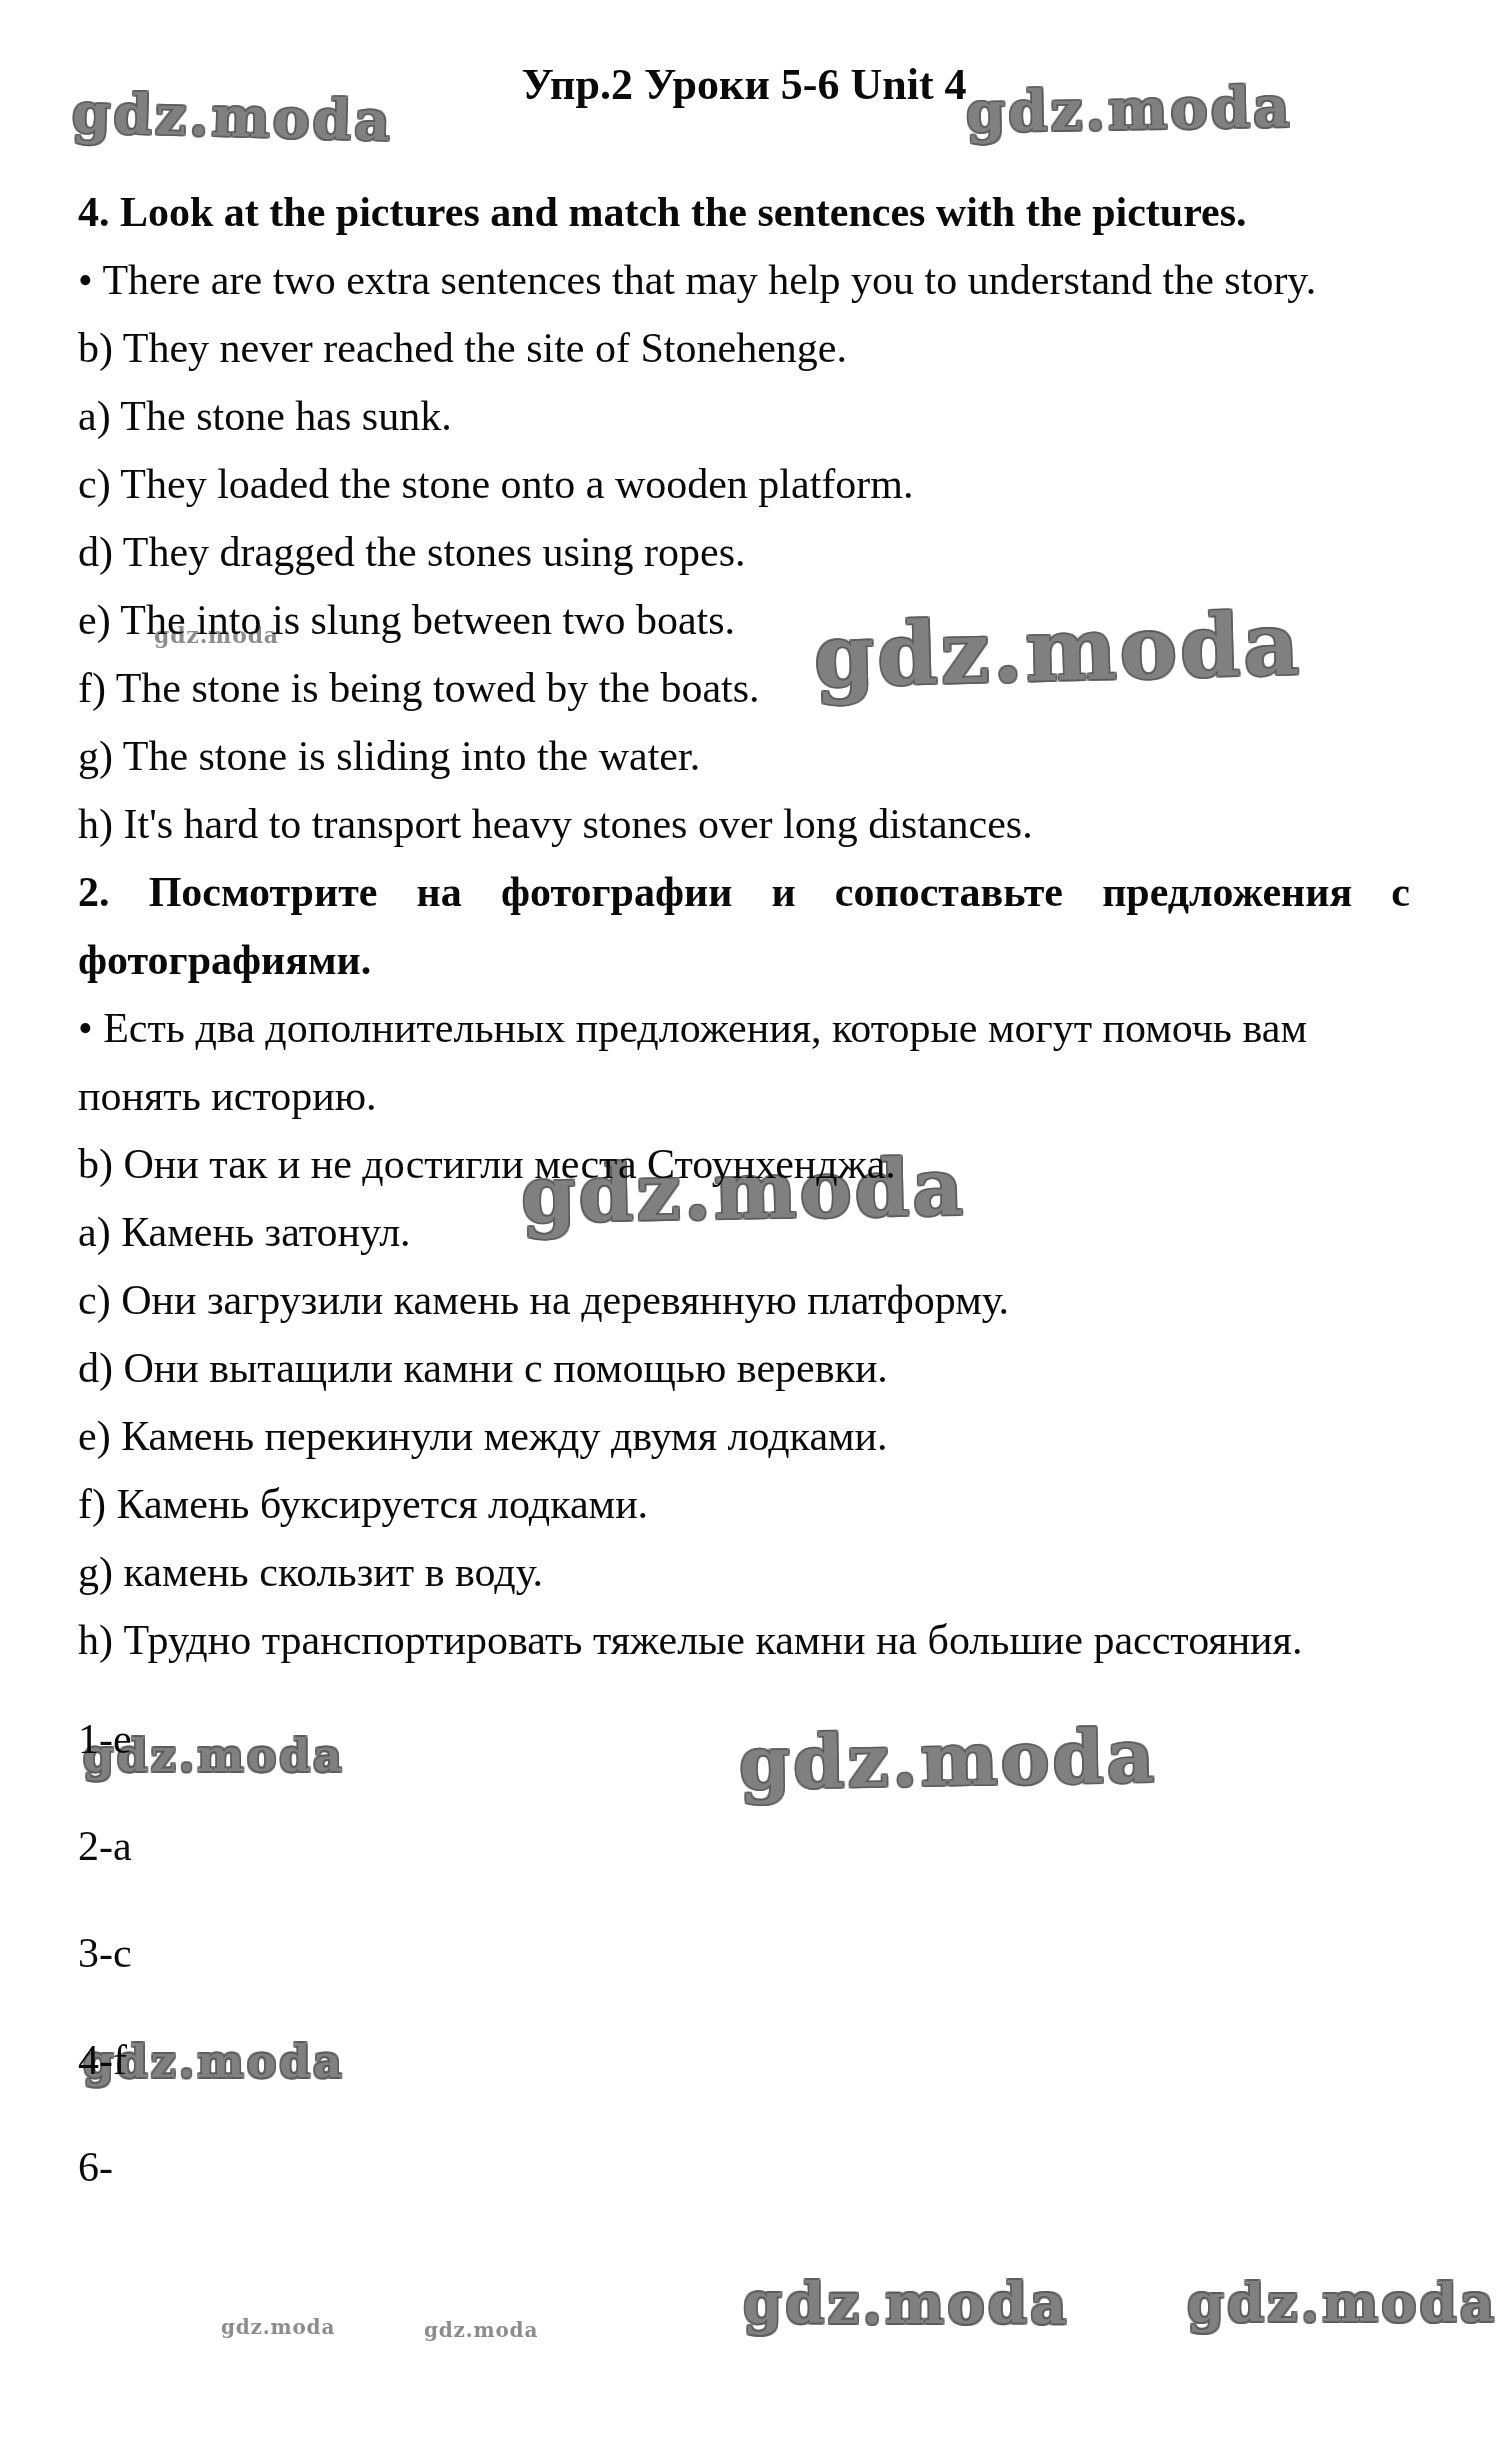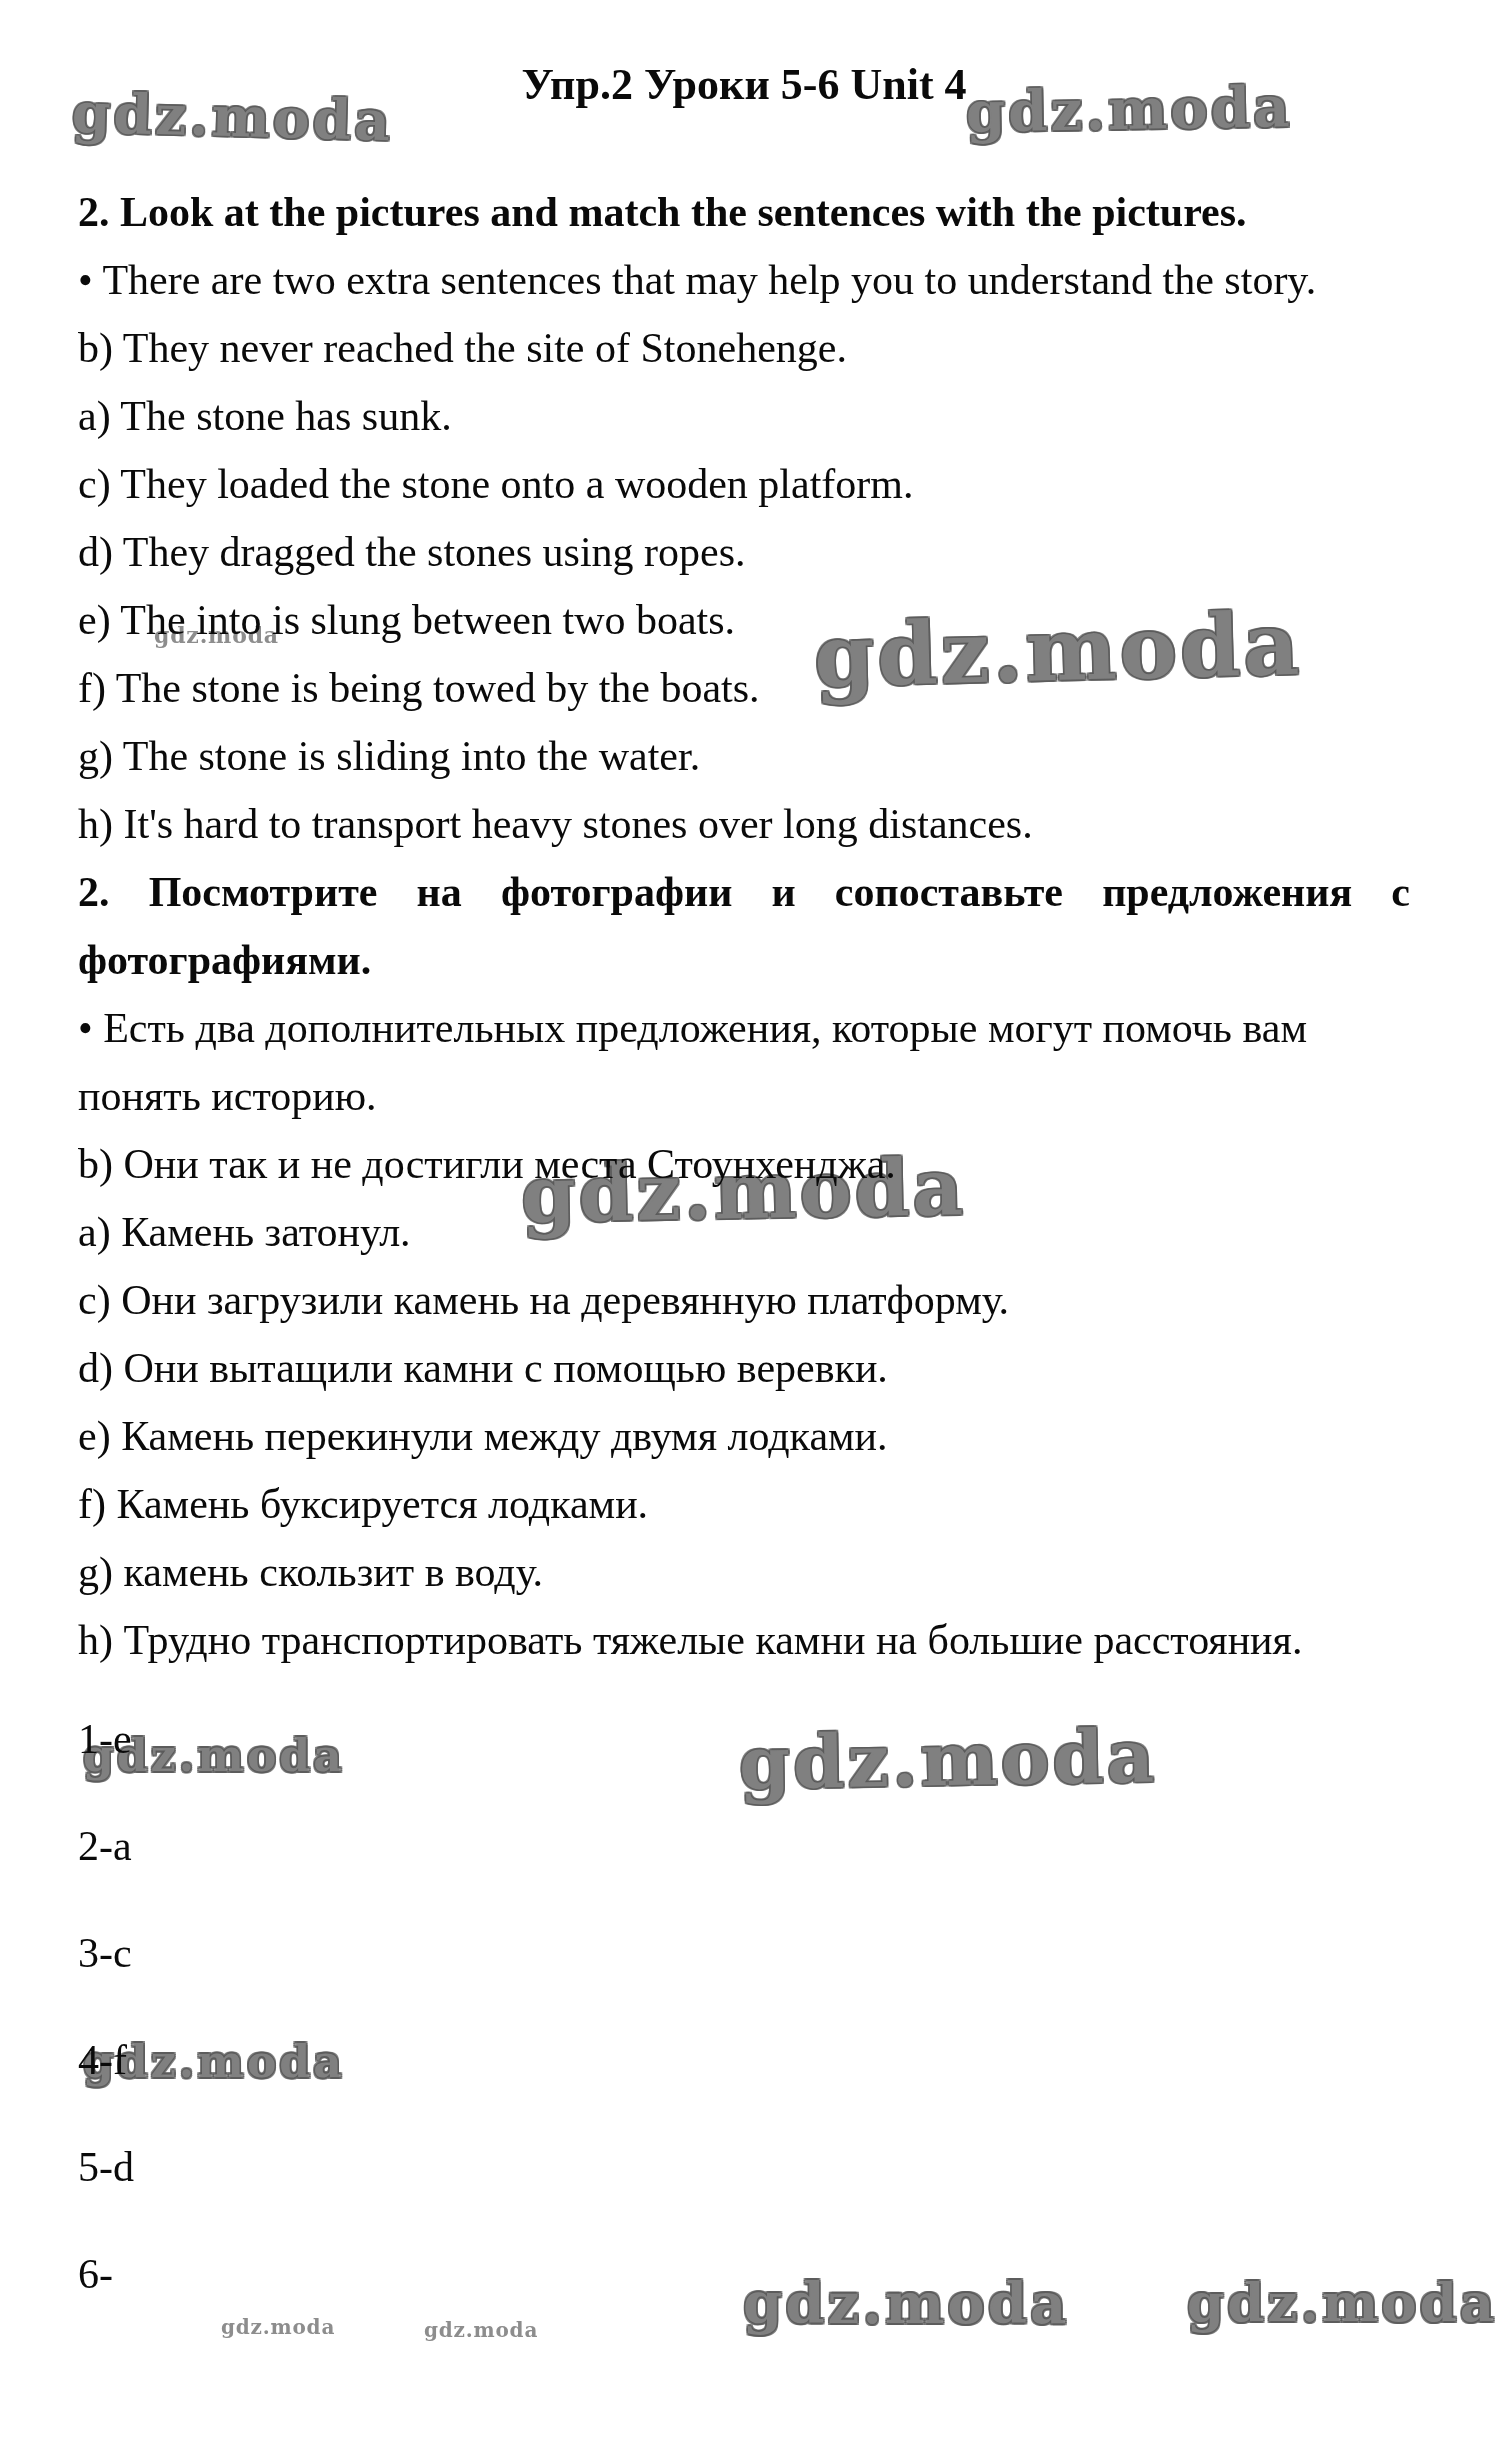--- a/index.html
+++ b/index.html
@@ -108,21 +108,21 @@
   <div class="wm wm-bottom-ctr">gdz.moda</div>
   <div class="wm wm-bottom-right">gdz.moda</div>
   <div class="wm-plain wm-tiny-1">gdz.moda</div>
   <div class="wm-plain wm-tiny-2">gdz.moda</div>
 
   <div class="content">
 
     <h1 class="doc-title">Упр.2 Уроки 5-6 Unit 4</h1>
 
     <section>
-      <p class="line bold">2. Look at the pictures and match the sentences with the pictures.</p>
+      <p class="line bold">4. Look at the pictures and match the sentences with the pictures.</p>
       <p class="line en-note">• There are two extra sentences that may help you to understand the story.</p>
       <p class="line">b) They never reached the site of Stonehenge.</p>
       <p class="line">a) The stone has sunk.</p>
       <p class="line">c) They loaded the stone onto a wooden platform.</p>
       <p class="line">d) They dragged the stones using ropes.</p>
       <p class="line">e) The into is slung between two boats.</p>
       <p class="line">f) The stone is being towed by the boats.</p>
       <p class="line">g) The stone is sliding into the water.</p>
       <p class="line">h) It's hard to transport heavy stones over long distances.</p>
     </section>
@@ -138,19 +138,18 @@
       <p class="line">f) Камень буксируется лодками.</p>
       <p class="line">g) камень скользит в воду.</p>
       <p class="line">h) Трудно транспортировать тяжелые камни на большие расстояния.</p>
     </section>
 
     <section class="answers">
       <p class="line">1-e</p>
       <p class="line">2-a</p>
       <p class="line">3-c</p>
       <p class="line">4-f</p>
-      <p class="line">5-d</p>
       <p class="line">6-</p>
     </section>
 
   </div>
 </div>
 
 
 </body></html>

